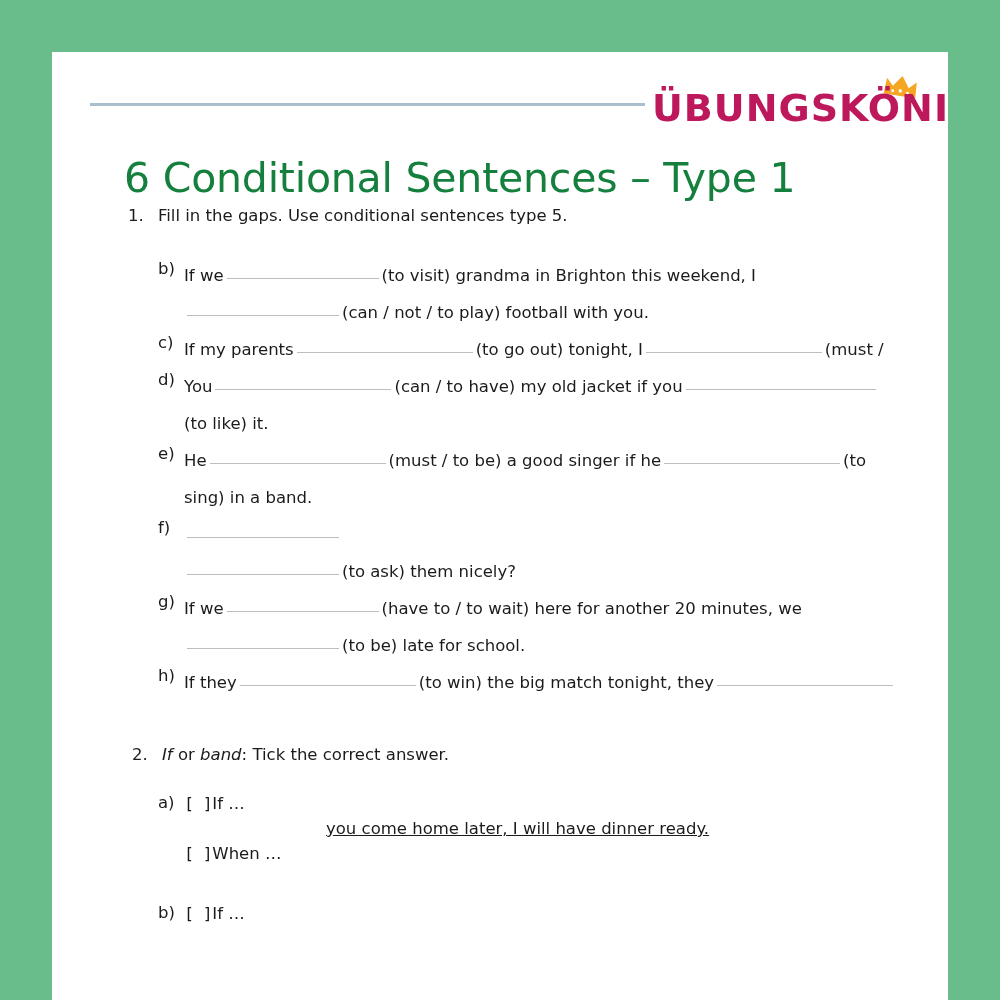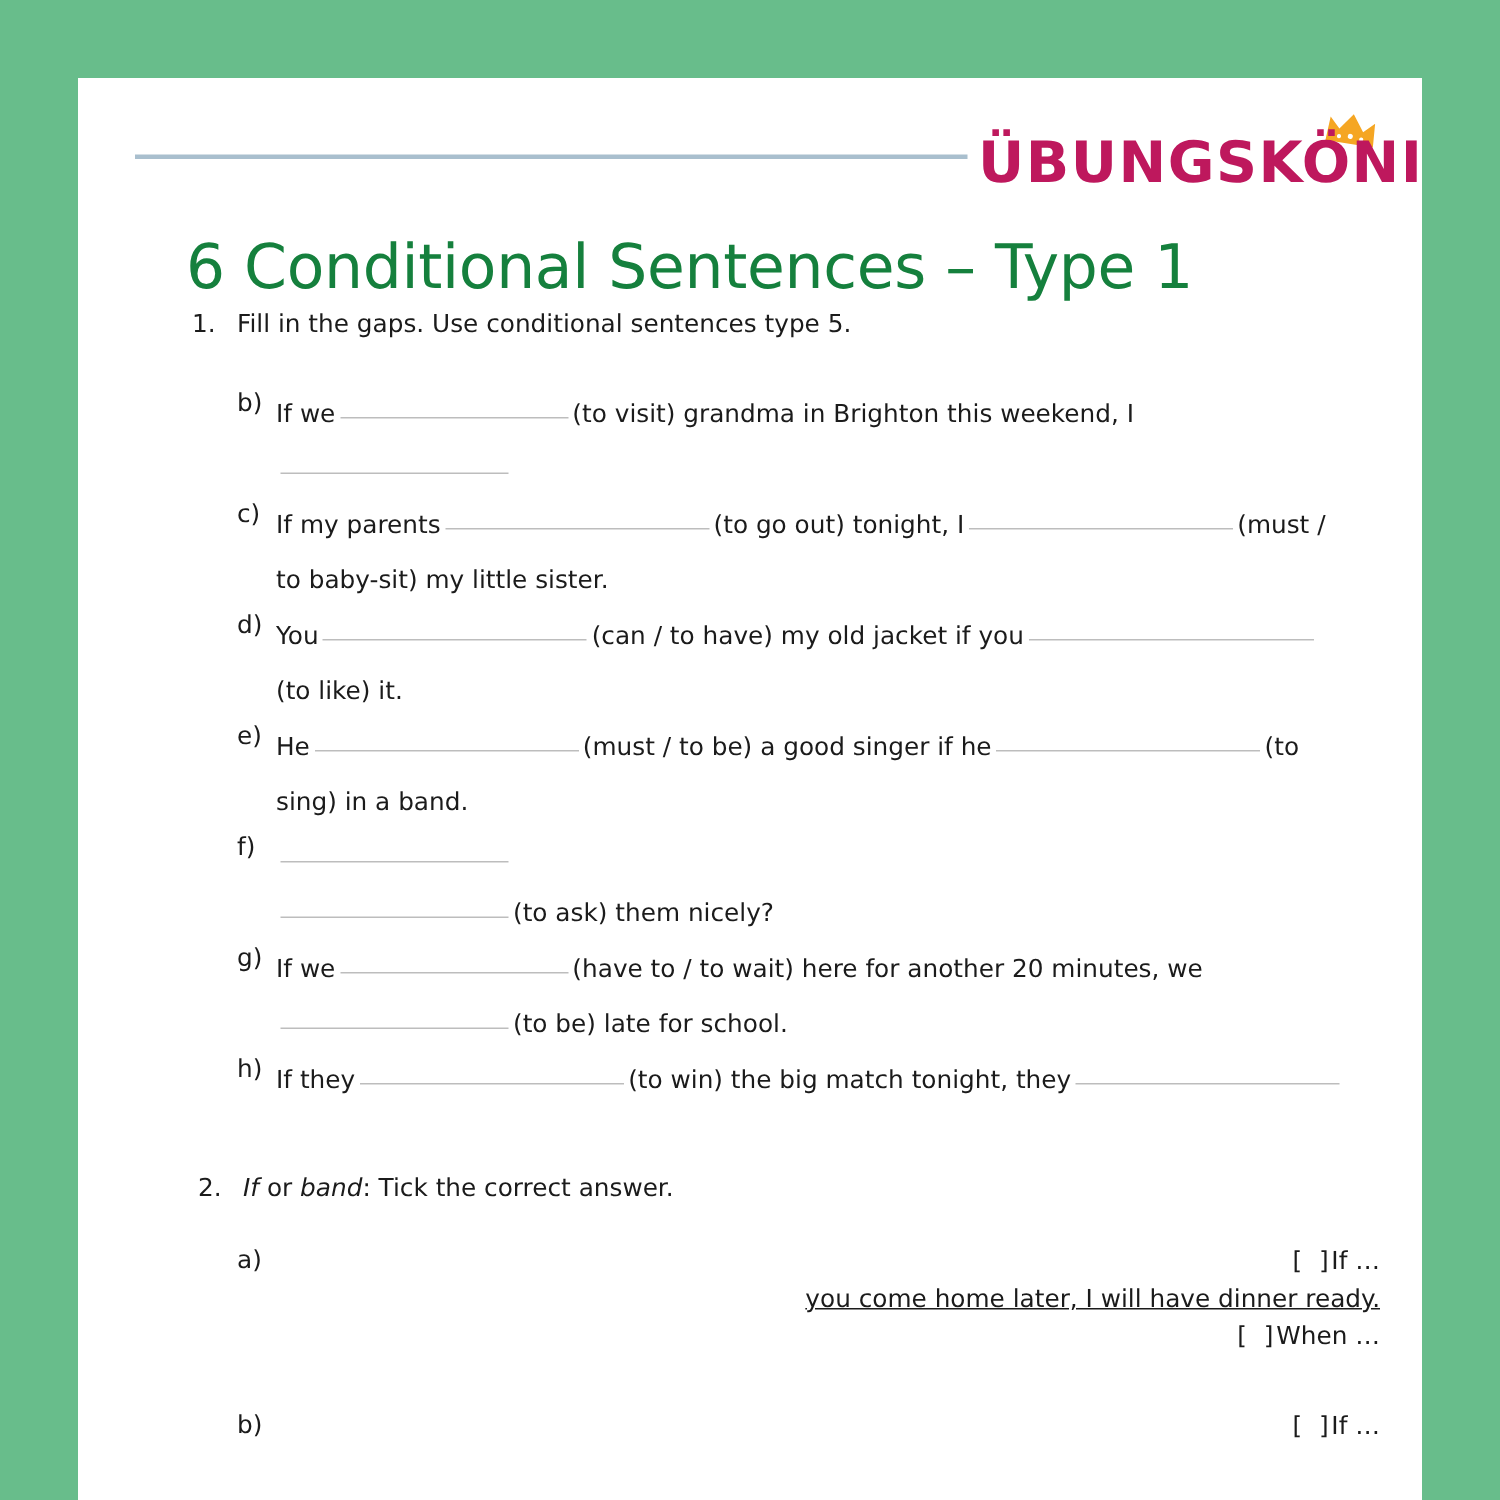--- a/index.html
+++ b/index.html
@@ -133,21 +133,20 @@
     height: 12px;
     margin: 0 3px;
   }
   .b-std  { width: 152px; }
   .b-lg   { width: 176px; }
   .b-xl   { width: 190px; }
 
   
   .tick-block {
     position: relative;
-    text-align: right;
   }
   .tick-row {
     white-space: nowrap;
     line-height: 25px;
   }
   .tick-box {
     font-family: "DejaVu Sans Mono", monospace;
     letter-spacing: -0.5px;
   }
   .tick-sentence {
@@ -187,28 +186,28 @@
       <span class="ex-title">Fill in the gaps. Use conditional sentences type 5.</span>
     </div>
 
     <div class="gap-1"></div>
 
     <ul class="items">
 
       <li class="item">
         <span class="item-label">b)</span>
         <span class="item-body">
-          <span class="line"><span>If we</span><span class="blank b-std"></span><span>(to visit) grandma in Brighton this weekend, I</span><br><span class="blank b-std"></span></span>
+          <span class="line"><span>If we</span><span class="blank b-std"></span><span>(to visit) grandma in Brighton this weekend, I</span><br><span class="blank b-std"></span><span>(can / not / to play) football with you.</span></span>
         </span>
       </li>
 
       <li class="item">
         <span class="item-label">c)</span>
         <span class="item-body">
-          <span class="line"><span>If my parents</span><span class="blank b-lg"></span><span>(to go out) tonight, I</span><span class="blank b-lg"></span><span>(must /</span><br><span>to baby-sit) my little sister.</span></span>
+          <span class="line"><span>If my parents</span><span class="blank b-lg"></span><span>(to go out) tonight, I</span><span class="blank b-lg"></span><span>(must /</span><br></span>
         </span>
       </li>
 
       <li class="item">
         <span class="item-label">d)</span>
         <span class="item-body">
           <span class="line"><span>You</span><span class="blank b-lg"></span><span>(can / to have) my old jacket if you</span><span class="blank b-xl"></span><br><span>(to like) it.</span></span>
         </span>
       </li>
 

